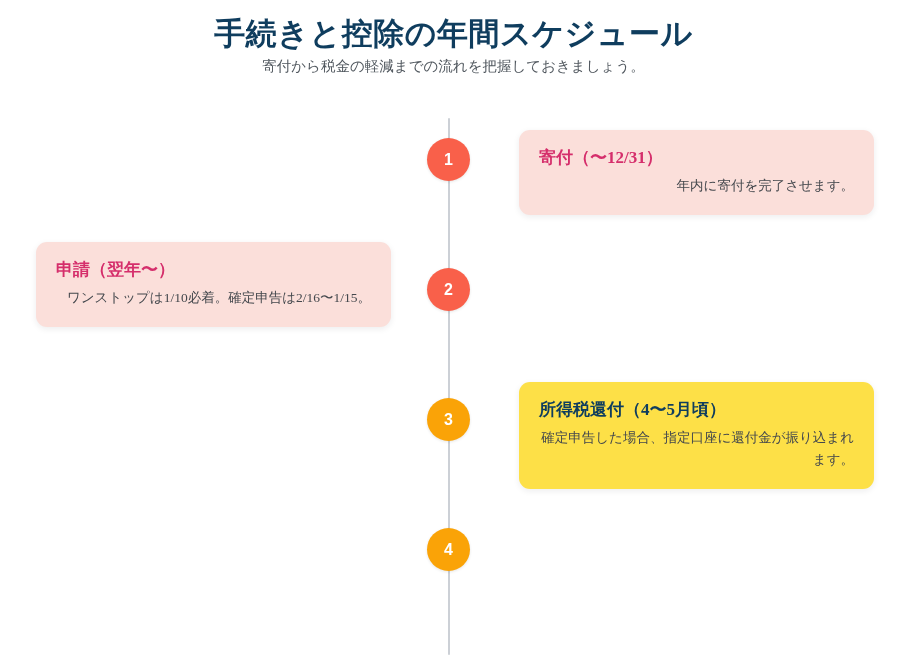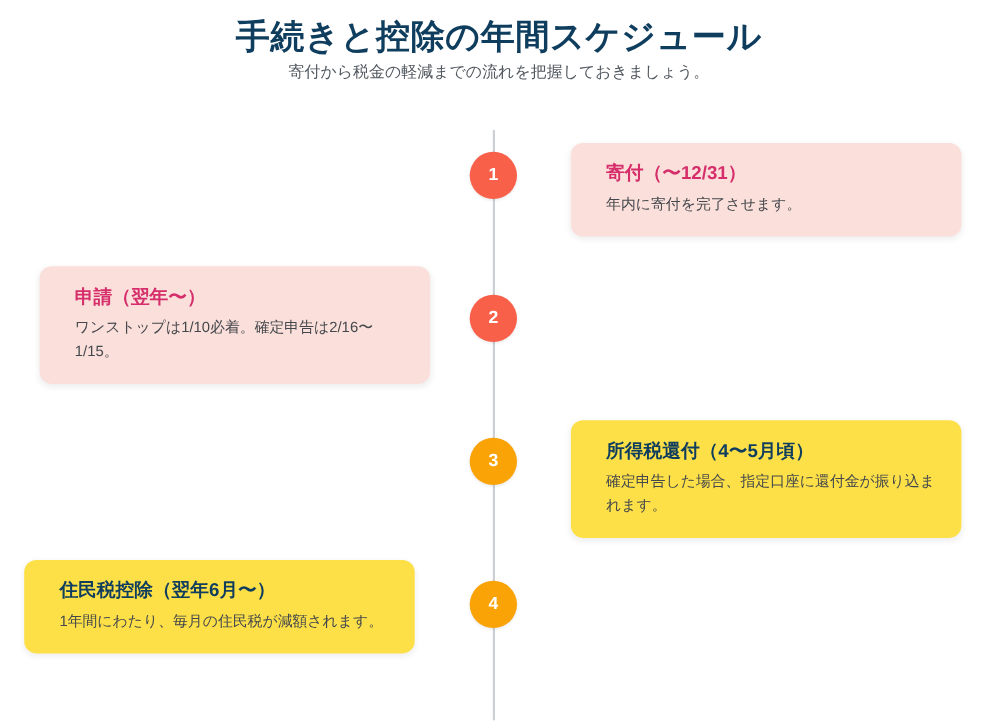--- a/index.html
+++ b/index.html
@@ -95,23 +95,24 @@
     box-shadow: 0 1px 3px rgba(0,0,0,0.10);
   }
 
   .marker.coral  { background: #f9604a; }
   .marker.amber  { background: #faa307; }
 
   
   .card {
     position: absolute;
     width: 355px;
-    padding: 17px 20px 18px 32px;
+    padding: 17px 20px 18px 20px;
     border-radius: 11px;
     box-shadow: 0 2px 6px rgba(24,30,40,0.08);
+    font-family: Liberation Serif, serif;
   }
 
   .card.right { left: 519px; }
   .card.left  { left: 22px; }
 
   .card.pink   { background: #fbdfda; }
   .card.cream  { background: #fde047; }
 
   .card-title {
     font-size: 17px;
@@ -121,20 +122,21 @@
   }
 
   .card.pink  .card-title { color: #d52e6b; }
   .card.cream .card-title { color: #0f3d5e; }
 
   .card-desc {
     font-size: 13.5px;
     font-weight: normal;
     color: #44484d;
     line-height: 1.62;
+    text-align: right;
   }
 
   
   .tl-row[data-row="0"] .card { top: 20px; }
   .tl-row[data-row="1"] .card { top: 2px; margin-left: 14px; }
   .tl-row[data-row="2"] .card { top: 12px; }
   .tl-row[data-row="3"] .card { top: 9px; }
 </style>
 </head>
 <body>
@@ -168,20 +170,16 @@
     <div class="tl-row" data-row="2">
       <div class="marker amber">3</div>
       <div class="card right cream">
         <div class="card-title">所得税還付（4〜5月頃）</div>
         <div class="card-desc">確定申告した場合、指定口座に還付金が振り込まれます。</div>
       </div>
     </div>
 
     <div class="tl-row" data-row="3">
       <div class="marker amber">4</div>
-      <div class="card left cream">
-        <div class="card-title">住民税控除（翌年6月〜）</div>
-        <div class="card-desc">1年間にわたり、毎月の住民税が減額されます。</div>
-      </div>
     </div>
 
   </div>
 </div>
 
 </body></html>

